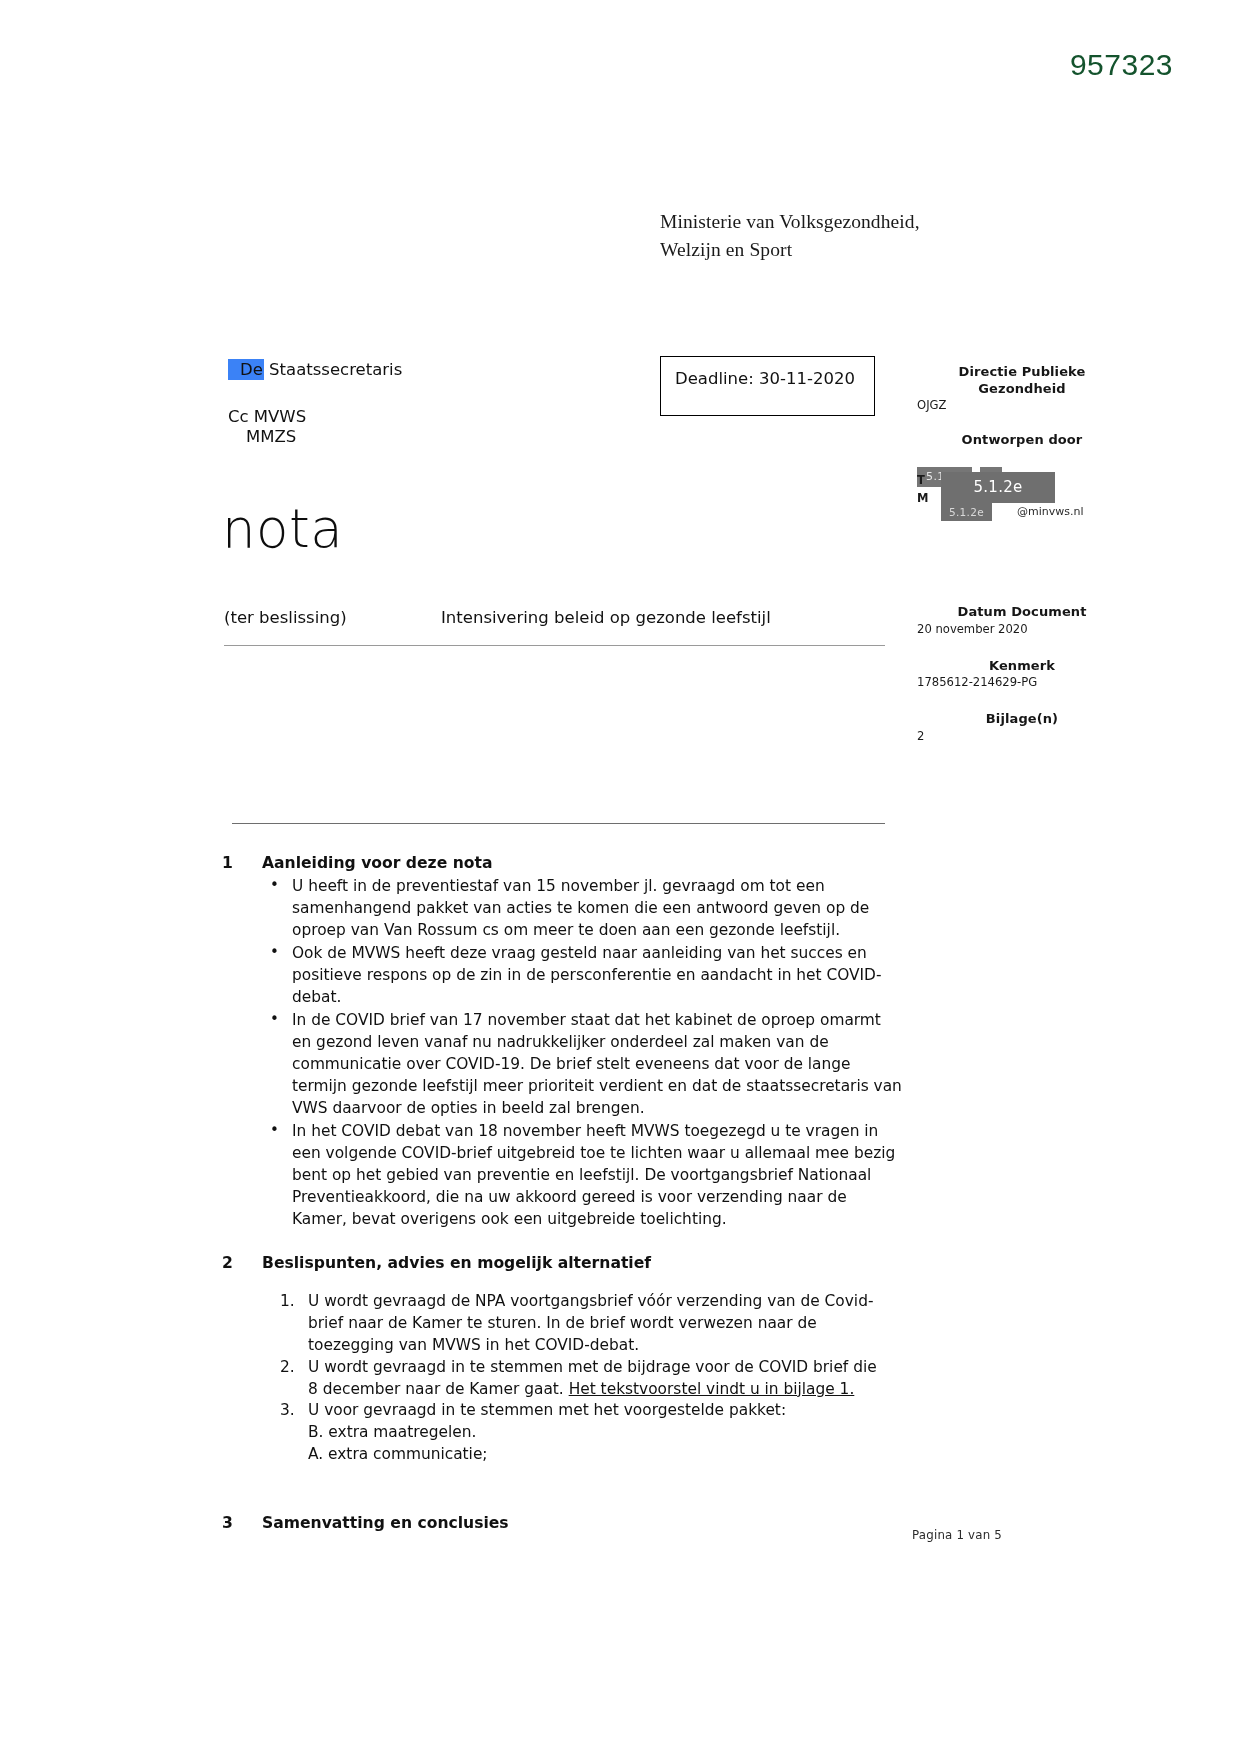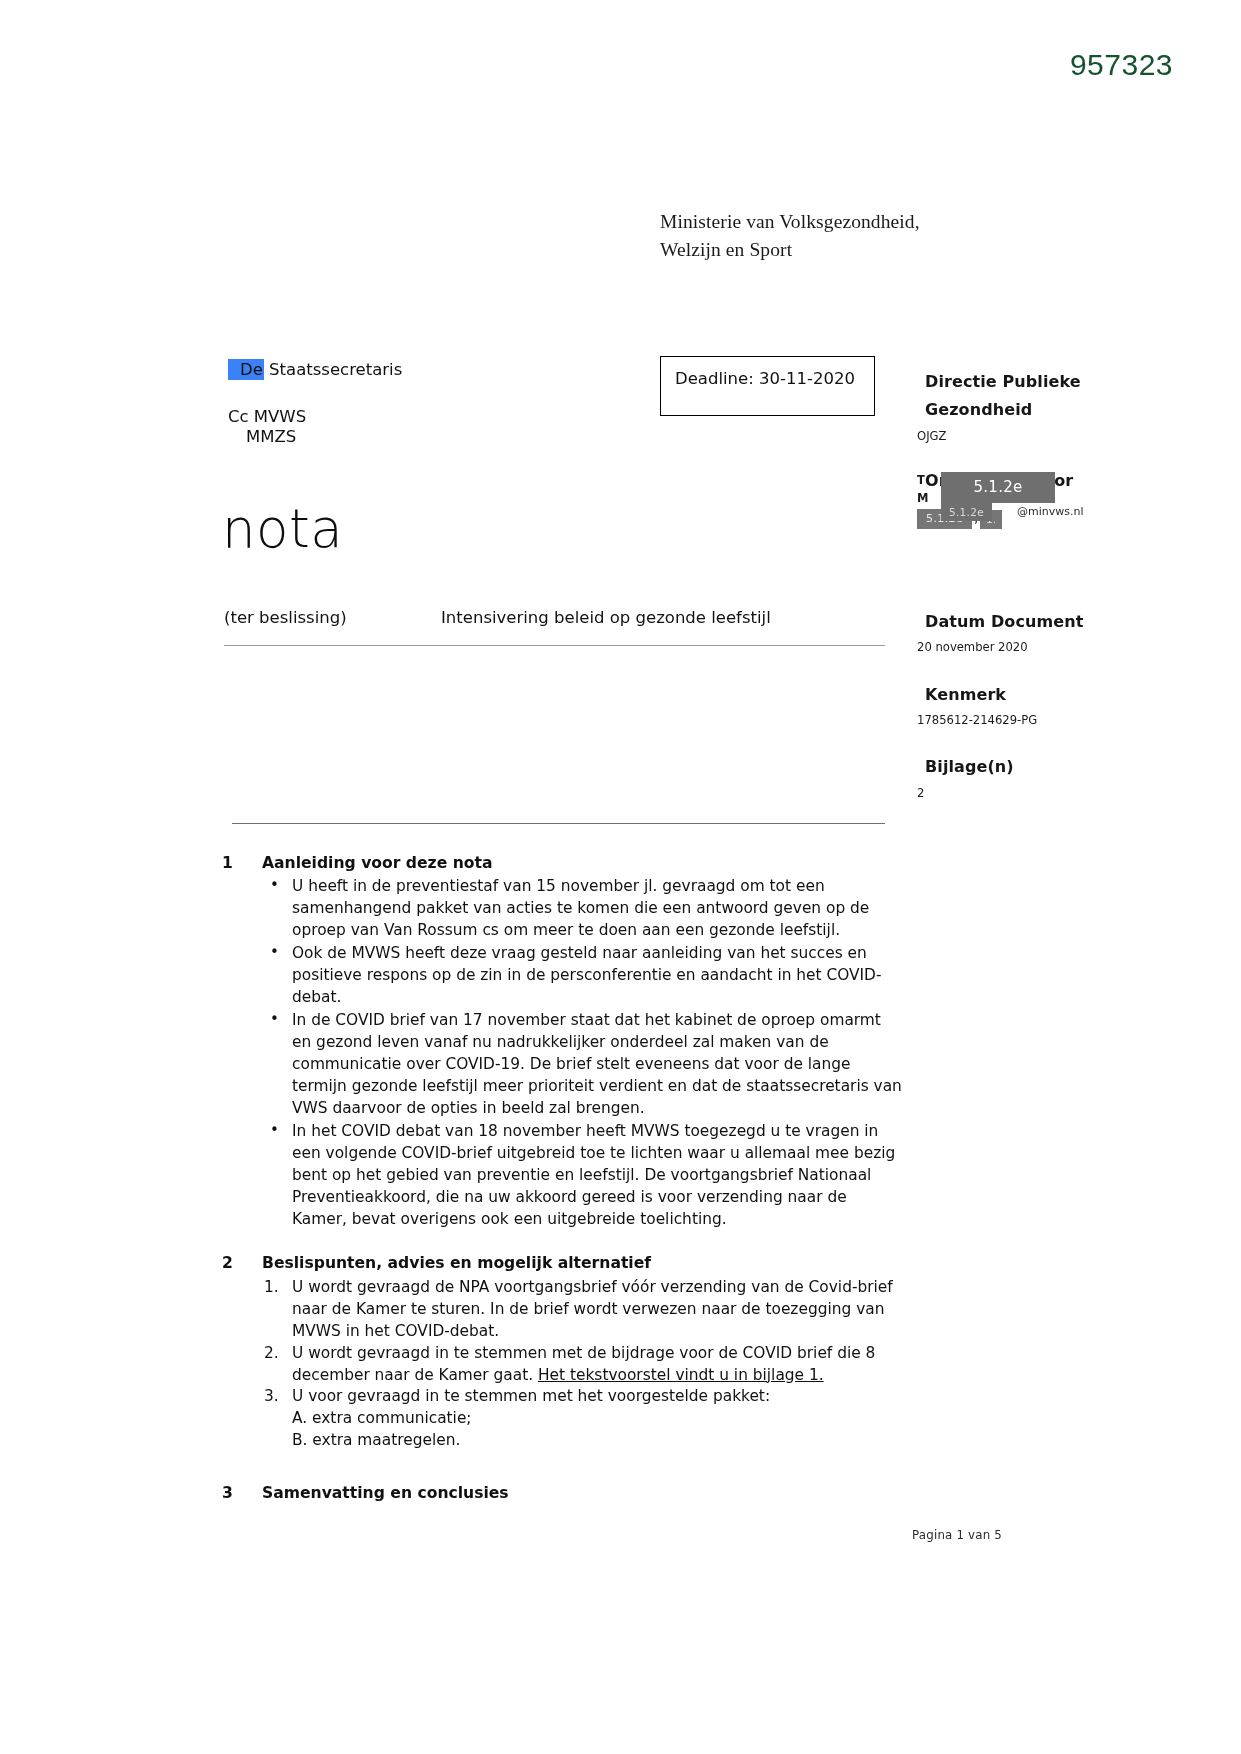--- a/index.html
+++ b/index.html
@@ -82,25 +82,26 @@
   
   .sidebar {
     position: absolute;
     left: 917px;
     top: 364px;
     width: 210px;
     font-family: "DejaVu Sans", sans-serif;
     color: #161616;
   }
   .sb-label {
-    font-size: 16px;
+    font-size: 13px;
     font-weight: bold;
     line-height: 1.28;
-    margin: 8px;
+    margin: 0;
     letter-spacing: 0.1px;
+    text-align: center;
   }
   .sb-value {
     font-size: 11.6px;
     line-height: 1.3;
     margin: 1px 0 0 0;
     color: #1a1a1a;
   }
   .sb-gap  { height: 19px; }
   .sb-gap2 { height: 21px; }
 
@@ -269,21 +270,21 @@
   ul.bullets > li::before {
     content: "\2022";
     position: absolute;
     left: 8px;
     top: -1px;
     font-size: 15px;
   }
 
   ol.numbered {
     list-style: none;
-    margin: 0;
+    margin: 16px;
     padding: 0 0 0 40px;
     counter-reset: li;
   }
   ol.numbered > li {
     position: relative;
     padding-left: 30px;
     margin: 0 0 0 0;
     counter-increment: li;
   }
   ol.numbered > li::before {
@@ -406,22 +407,22 @@
     <ol class="numbered">
       <li>
         <span>U wordt gevraagd de NPA voortgangsbrief vóór verzending van de Covid-brief naar de Kamer te sturen. In de brief wordt verwezen naar de toezegging van MVWS in het COVID-debat.</span>
       </li>
       <li>
         <span>U wordt gevraagd in te stemmen met de bijdrage voor de COVID brief die 8 december naar de Kamer gaat. </span><span class="u">Het tekstvoorstel vindt u in bijlage 1.</span>
       </li>
       <li>
         <span>U voor gevraagd in te stemmen met het voorgestelde pakket:</span>
         <div class="sub-lines">
+          <div>B. extra maatregelen.</div>
           <div>A. extra communicatie;</div>
-          <div>B. extra maatregelen.</div>
         </div>
       </li>
     </ol>
 
     <div class="gap-sec-big"></div>
 
     <div class="sec-head">
       <span class="sec-num">3</span>
       <span class="sec-title">Samenvatting en conclusies</span>
     </div>

